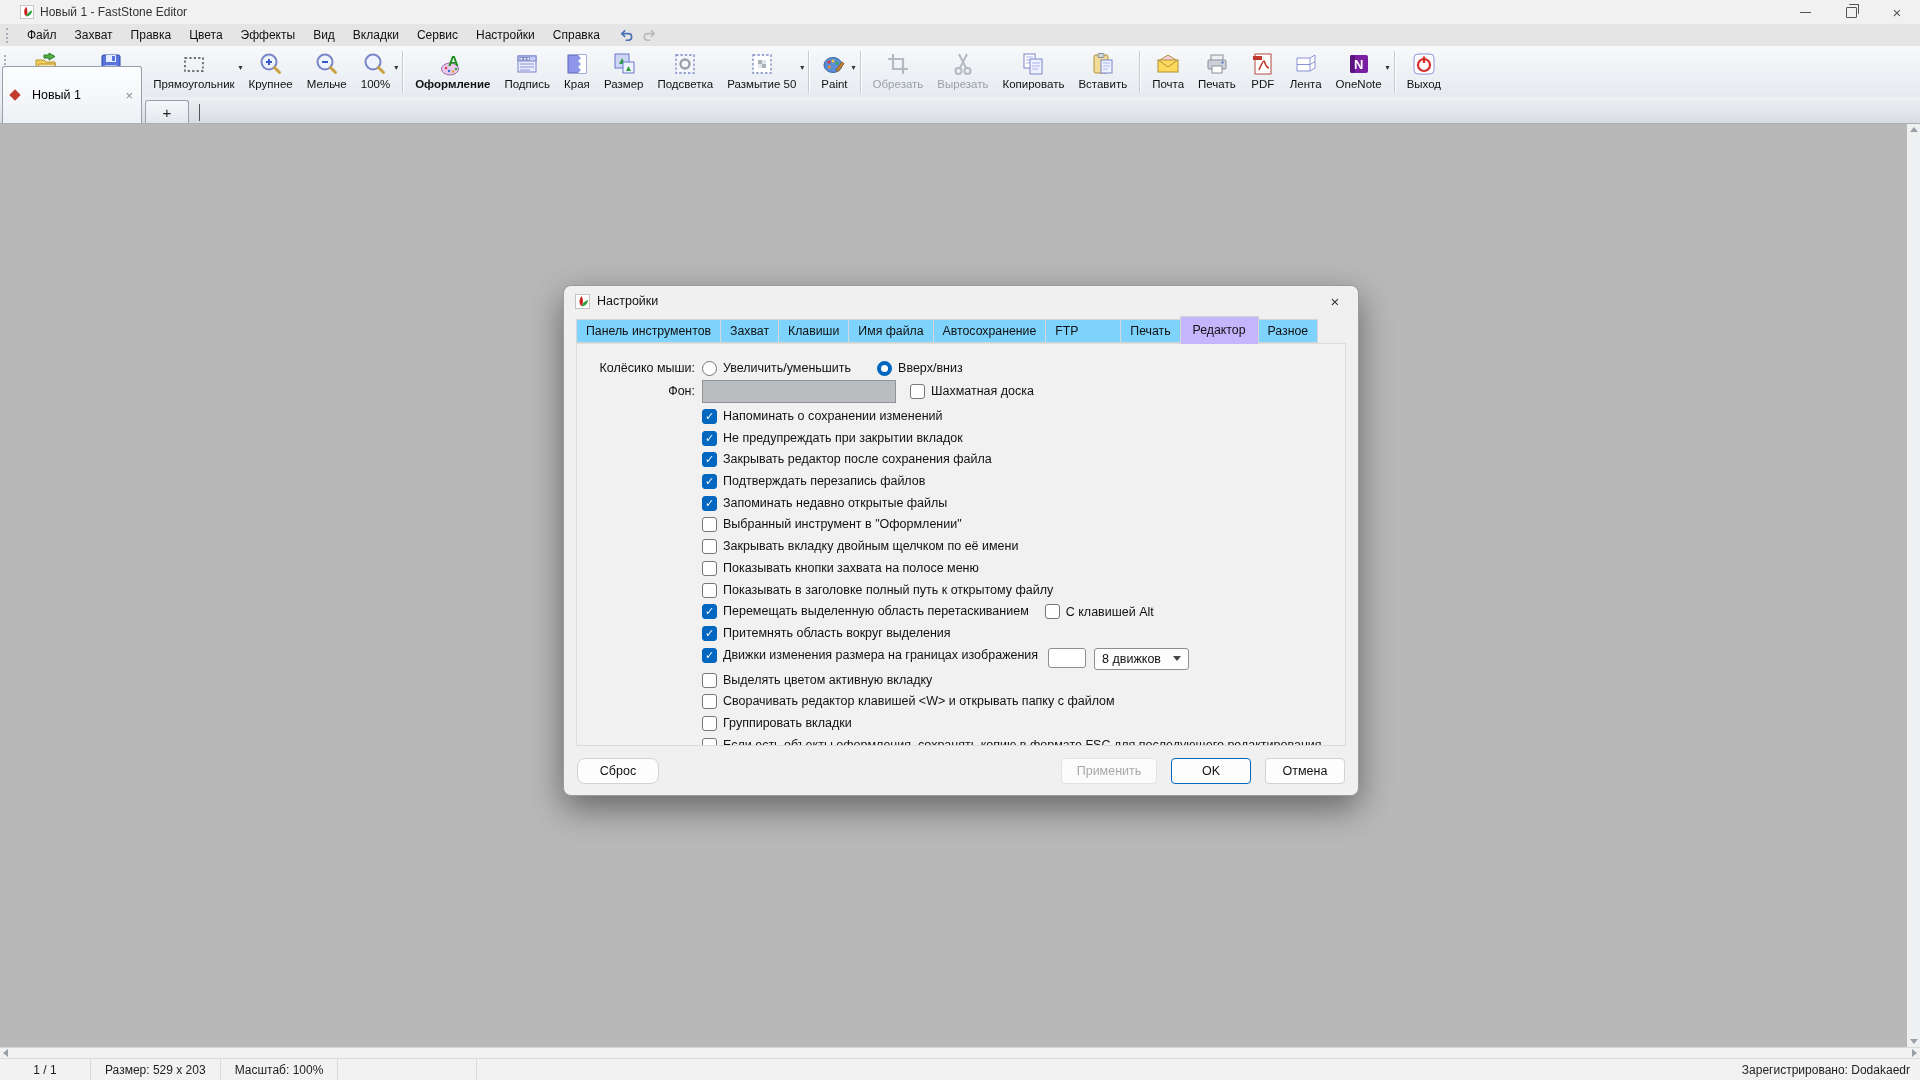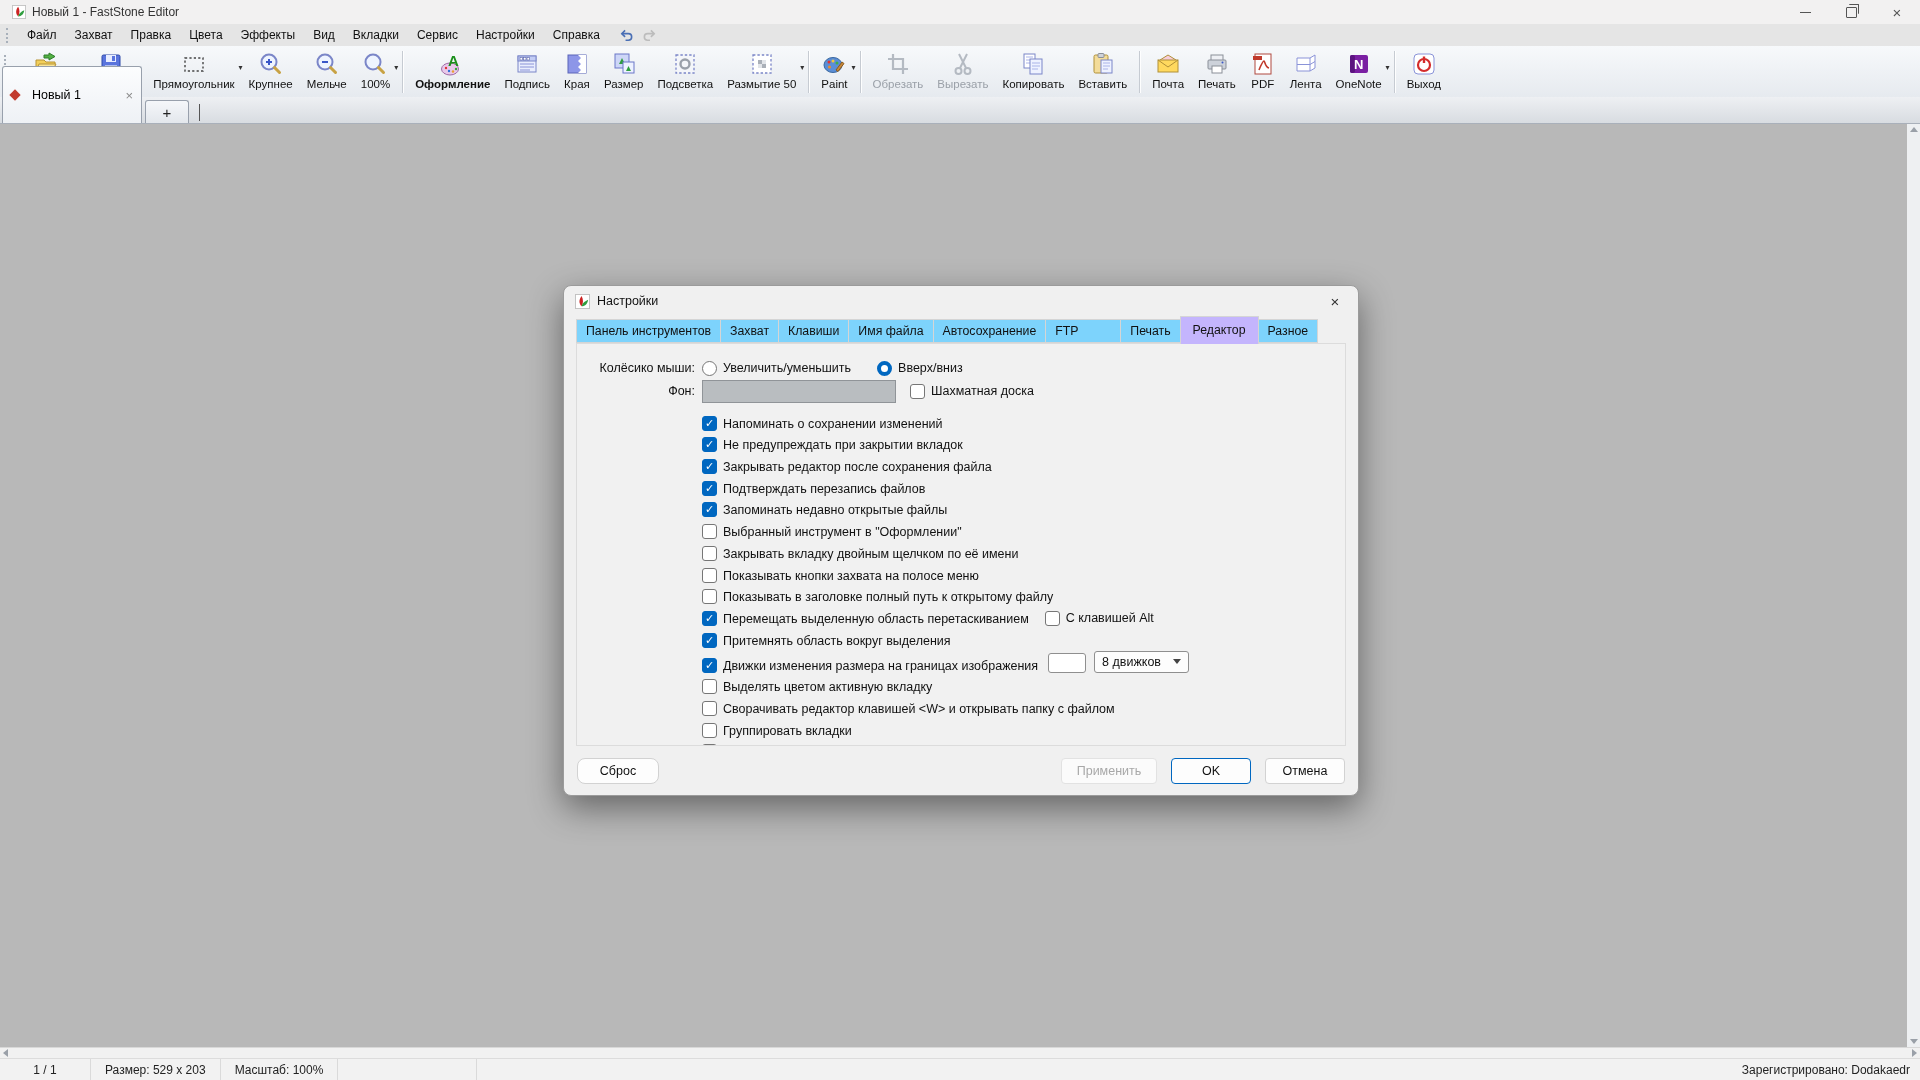--- a/index.html
+++ b/index.html
@@ -1,19 +1,19 @@
 <!DOCTYPE html>
 <html><head>
 <meta charset="utf-8">
 <style>
   html,body{margin:0;padding:0;width:1920px;height:1080px;overflow:hidden;
     font-family:"Liberation Sans",sans-serif;background:#b8b8b8;-webkit-font-smoothing:antialiased;}
   
   .titlebar{position:absolute;top:0;left:0;right:0;height:24px;background:#f2f1f1;
-    display:flex;align-items:center;padding-left:12px;font-size:12px;color:#333;}
+    display:flex;align-items:center;padding-left:20px;font-size:12px;color:#333;}
   .titlebar .app-title{margin-left:6px;}
   .win-controls{margin-left:auto;display:flex;height:100%;}
   .win-btn{width:46px;display:flex;align-items:center;justify-content:center;color:#555;}
   .glyph-min{width:11px;height:1px;background:#555;}
   .glyph-restore{width:9px;height:9px;border:1px solid #555;border-radius:1px;position:relative;}
   .glyph-restore::after{content:"";position:absolute;left:2px;top:-4px;width:9px;height:9px;
     border:1px solid #555;border-bottom:none;border-left:none;border-radius:1px;}
   .glyph-close{font-size:15px;color:#555;line-height:1;}
   
   .menubar{position:absolute;top:24px;left:0;right:0;height:22px;background:#e5e5e5;
@@ -86,21 +86,21 @@
   .gapw{width:14px;flex:none;}
   .cb{width:15px;height:15px;border:1px solid #767676;border-radius:3px;background:#fff;
     box-sizing:border-box;display:flex;align-items:center;justify-content:center;flex:none;}
   .cb.on{background:#0067c0;border-color:#0067c0;}
   .cb.on::after{content:"✓";color:#fff;font-size:11px;font-family:"DejaVu Sans",sans-serif;line-height:1;}
   .radio{width:15px;height:15px;border-radius:50%;border:1px solid #767676;background:#fff;box-sizing:border-box;flex:none;}
   .radio.on{border:4.5px solid #0067c0;}
   .opt-label{margin-left:6px;white-space:nowrap;}
   .wheel-gap{width:26px;flex:none;}
   .cb-list{margin-left:125px;margin-top:6px;}
-  .cb-row{display:flex;align-items:flex-end;height:21.7px;}
+  .cb-row{display:flex;align-items:flex-start;height:21.7px;}
   .cb-row.indent{}
   .alt-group{display:flex;align-items:center;margin-left:16px;}
   .num-input{width:38px;height:20px;border:1px solid #8f8f8f;border-radius:3px;margin-left:10px;
     font-family:"Liberation Sans",sans-serif;font-size:12px;padding:0 4px;box-sizing:border-box;}
   .select{min-width:92px;height:22px;border:1px solid #8f8f8f;border-radius:3px;background:#fdfdfd;
     display:flex;align-items:center;padding:0 7px;margin-left:8px;box-sizing:border-box;}
   .chev{width:0;height:0;border-left:4px solid transparent;border-right:4px solid transparent;
     border-top:5px solid #444;margin-left:12px;}
   .dlg-buttons{position:absolute;left:13px;right:13px;bottom:11px;display:flex;align-items:center;}
   .btn{height:26px;background:#fdfdfd;border:1px solid #d2d2d2;border-radius:4px;font-size:12.5px;

